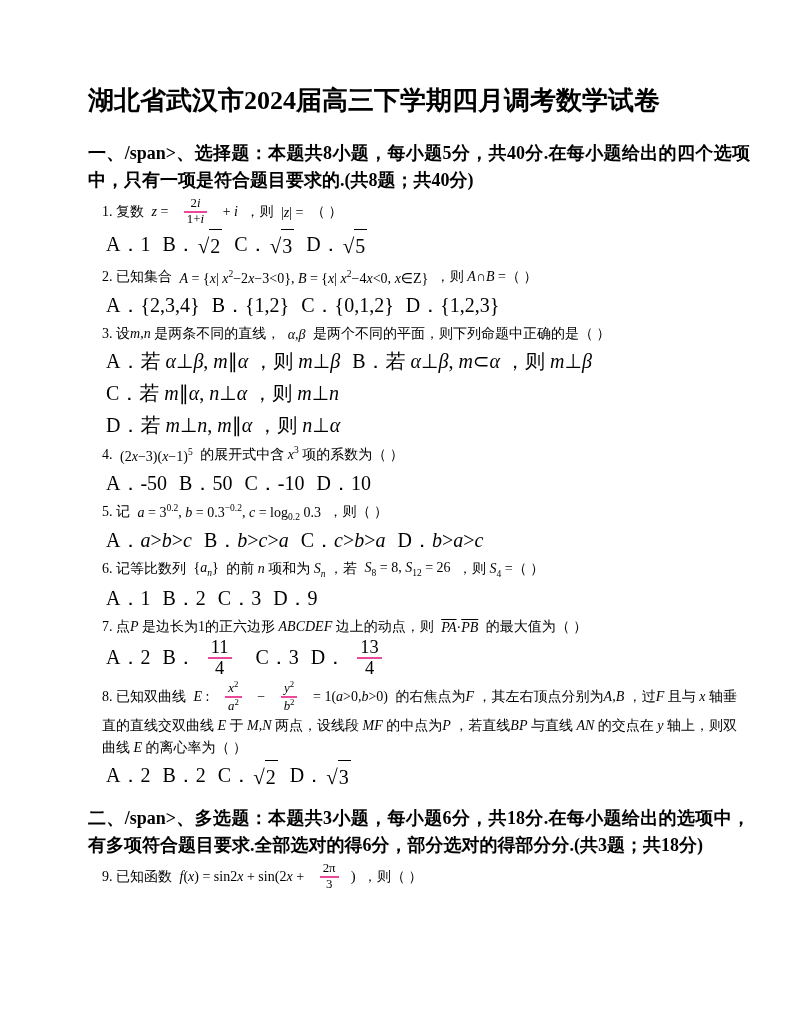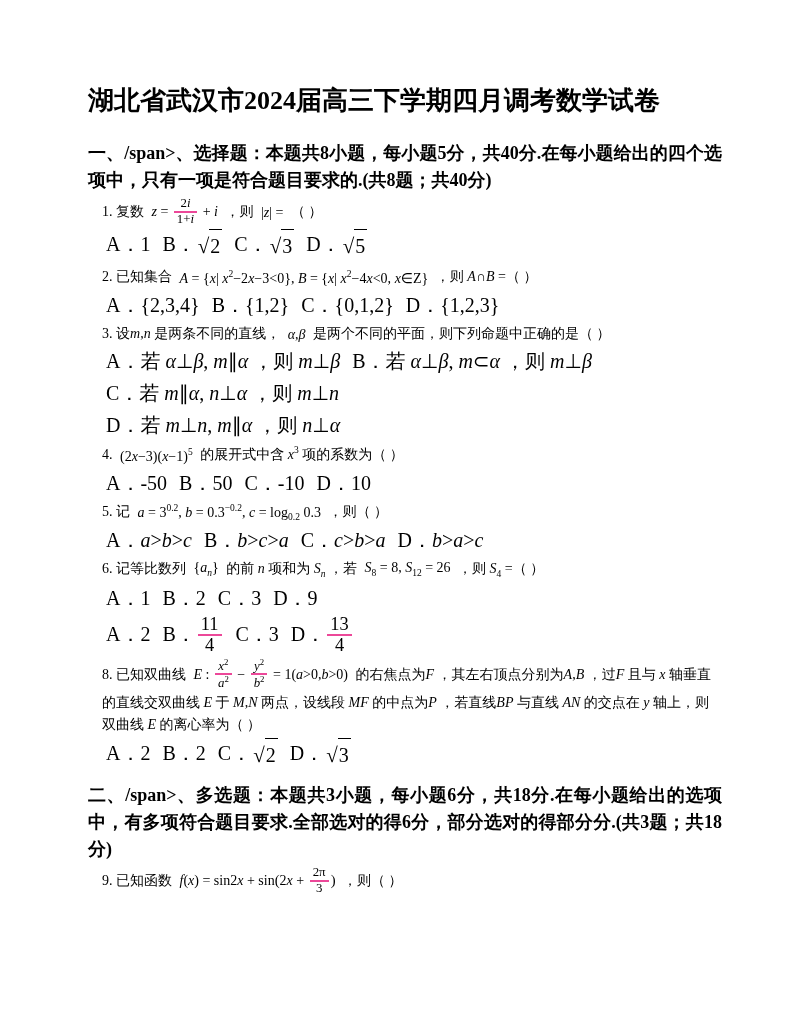--- a/index.html
+++ b/index.html
@@ -12,21 +12,21 @@
     height: 1028px;
     font-family: "Liberation Serif", serif;
     color: #000000;
     position: relative;
     overflow: hidden;
   }
   .page {
     width: 794px;
     height: 968px;
     box-sizing: border-box;
-    padding: 84px 72px 40px 88px;
+    padding: 84px 44px 40px 88px;
     position: relative;
   }
   .doc-title {
     font-family: "Liberation Serif", serif;
     font-weight: bold;
     font-size: 26px;
     line-height: 1.32;
     letter-spacing: 0px;
     margin: 0 0 22px 0;
     text-align: left;
@@ -54,21 +54,21 @@
     padding-left: 18px;
   }
   .opts .opt { margin-right: 7px; white-space: nowrap; }
   
   .frac {
     display: inline-block;
     vertical-align: middle;
     text-align: center;
     font-size: 0.92em;
     line-height: 1.05;
-    margin: 0 2px;
+    margin: 0 12px;
     position: relative;
     top: -1px;
   }
   .frac .nu { display: block; padding: 0 3px; }
   .frac .de { display: block; border-top: 2px solid #ec4899; padding: 0 3px; }
   sup, sub { font-size: 0.68em; }
   .sq {
     display: inline-block;
     vertical-align: middle;
     position: relative;
@@ -184,20 +184,26 @@
     <span class="eqbox"><span class="it">S</span><sub>8</sub> = 8, <span class="it">S</span><sub>12</sub> = 26</span>
     <span>，则 <span class="it">S</span><sub>4</sub> =（ ）</span>
   </div>
   <div class="opts">
     <span class="opt">A．1</span>
     <span class="opt">B．2</span>
     <span class="opt">C．3</span>
     <span class="opt">D．9</span>
   </div>
 
+  <div class="q">
+    <span class="num">7.</span>
+    <span>点<span class="it">P</span> 是边长为1的正六边形 <span class="it">ABCDEF</span> 边上的动点，则</span>
+    <span class="eqbox"><span class="ovl">PA</span>·<span class="ovl">PB</span></span>
+    <span>的最大值为（ ）</span>
+  </div>
   <div class="opts">
     <span class="opt">A．2</span>
     <span class="opt">B．<span class="frac"><span class="nu">11</span><span class="de">4</span></span></span>
     <span class="opt">C．3</span>
     <span class="opt">D．<span class="frac"><span class="nu">13</span><span class="de">4</span></span></span>
   </div>
 
   <div class="q">
     <span class="num">8.</span>
     <span>已知双曲线</span>

